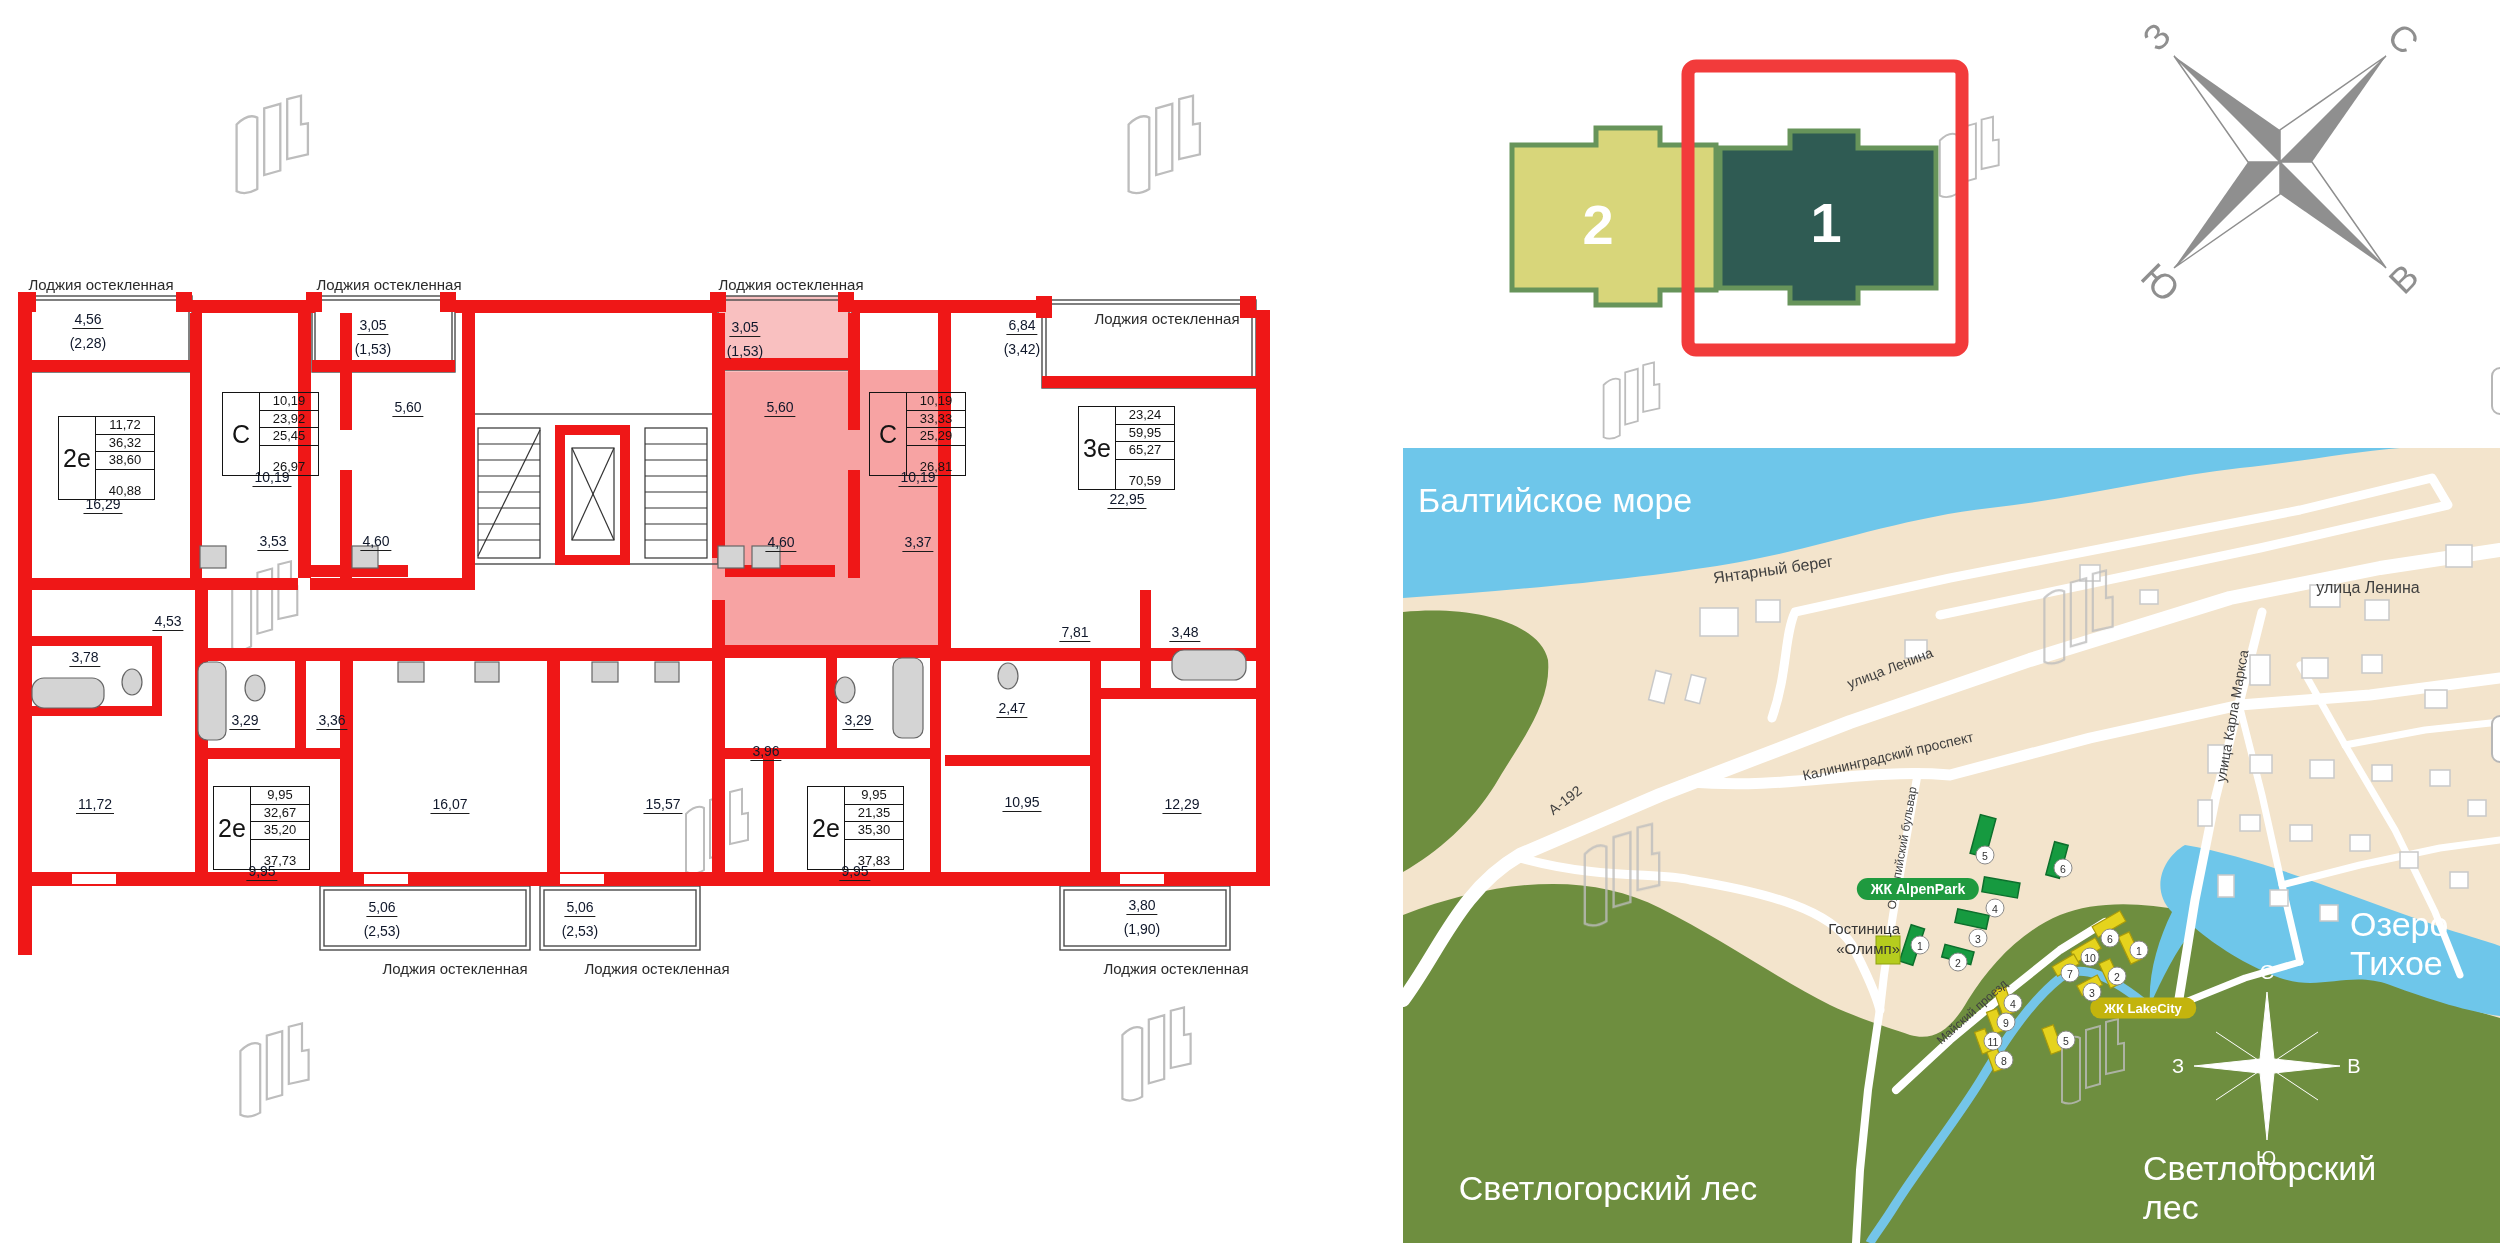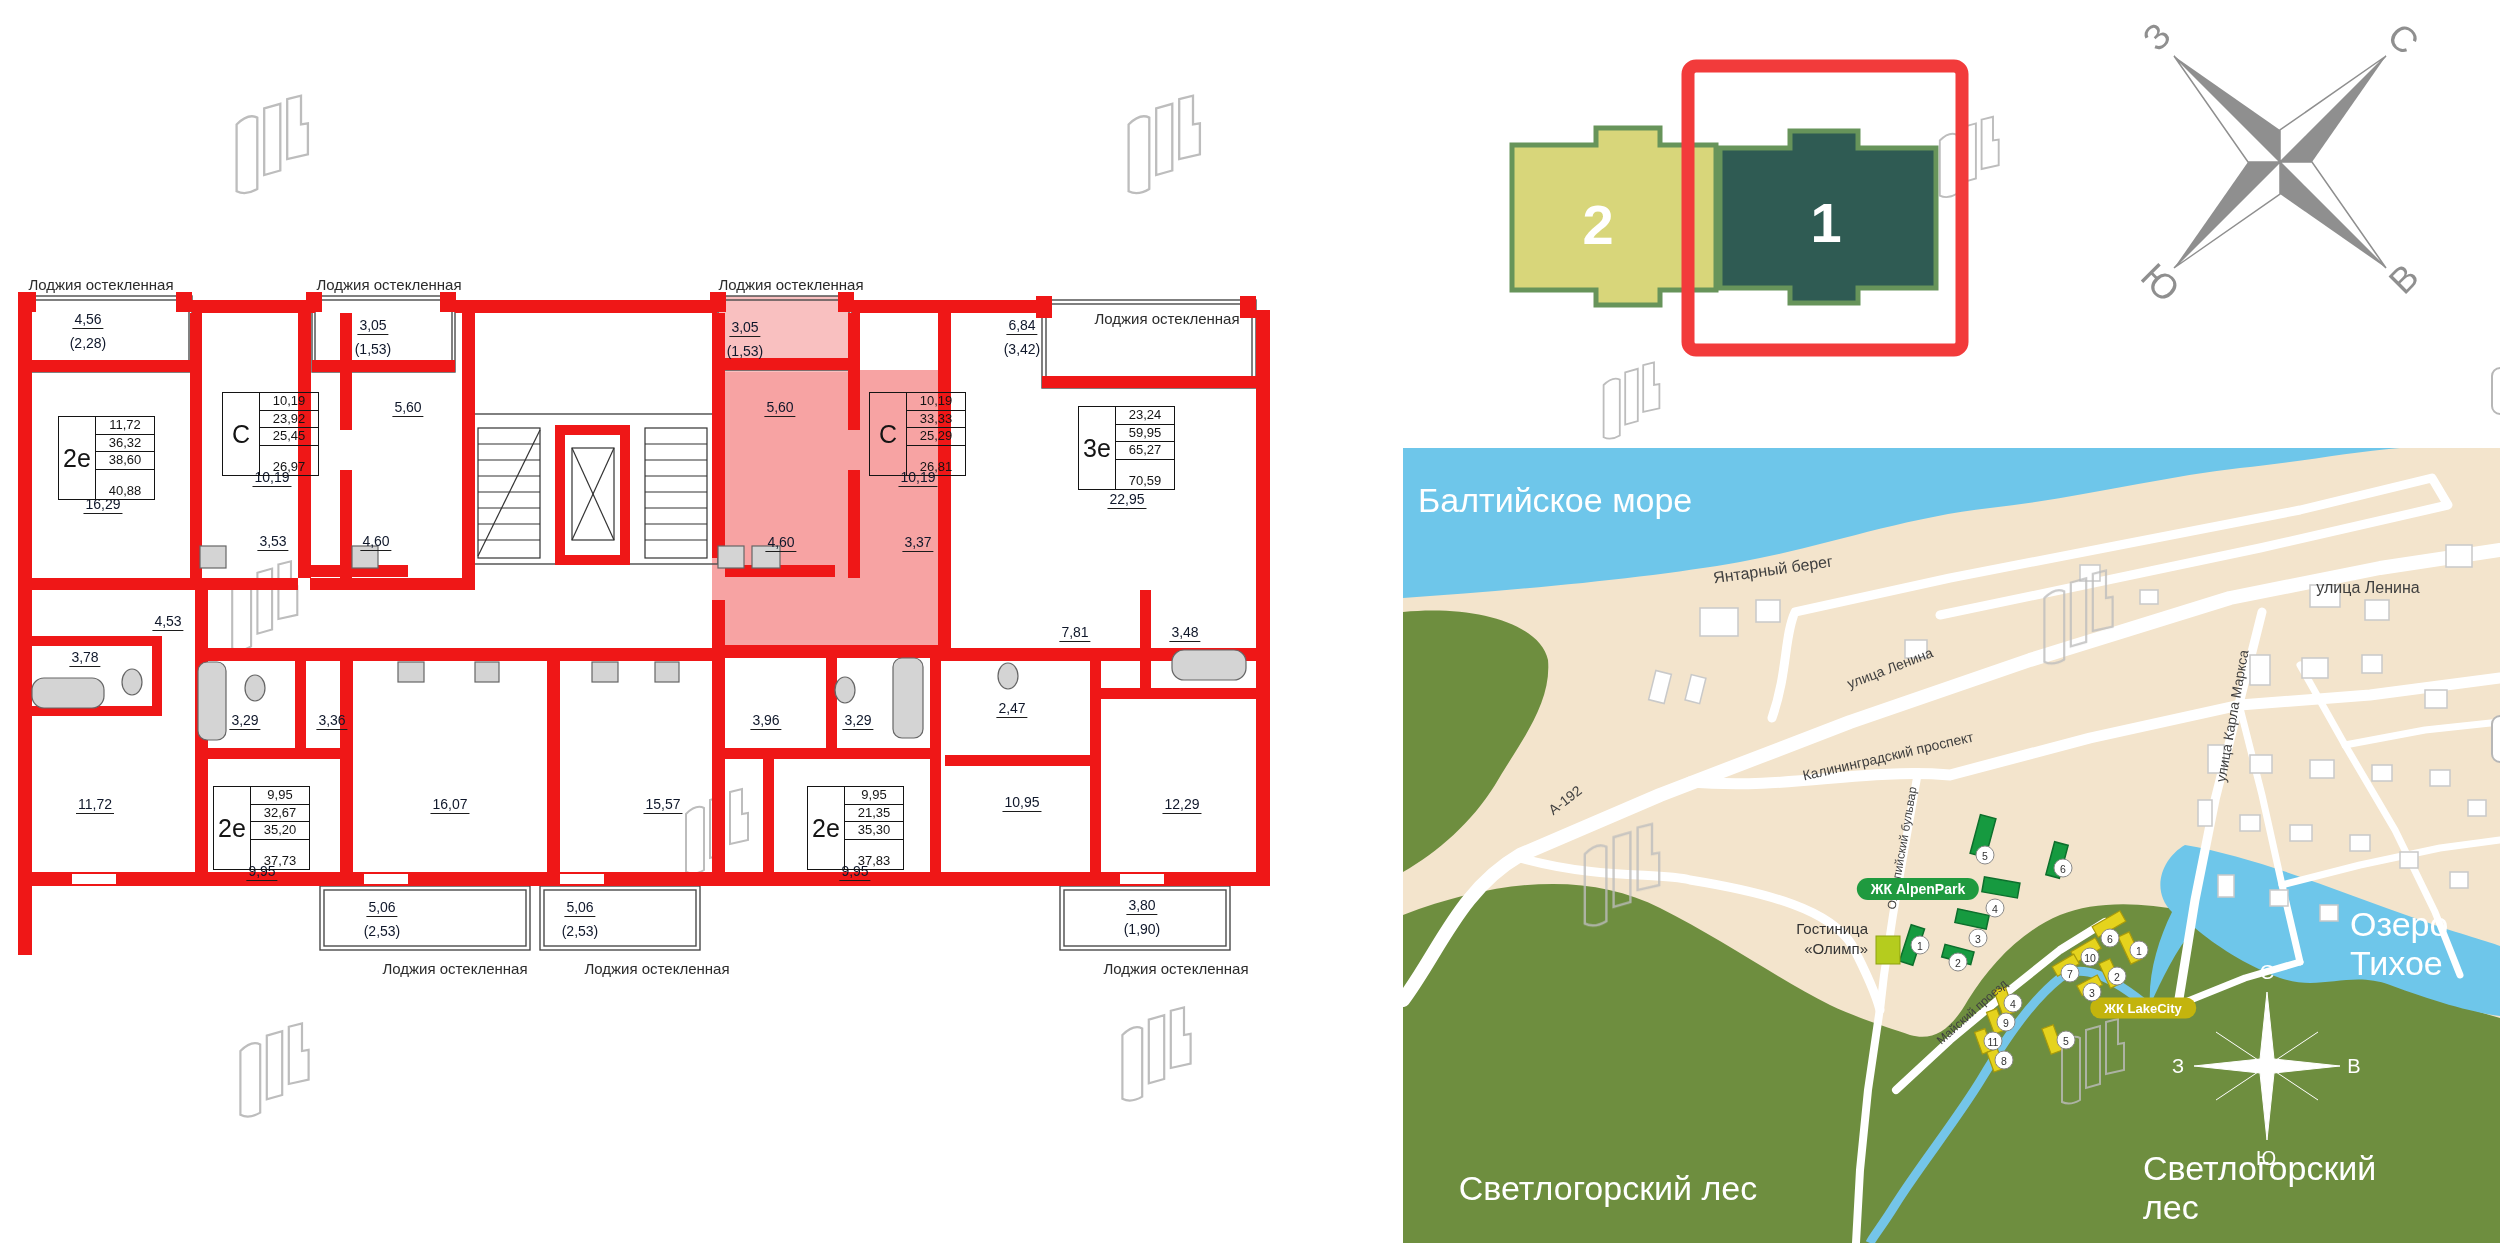--- a/index.html
+++ b/index.html
@@ -19,21 +19,21 @@
   .cletter{position:absolute;font-size:36px;color:#8f8f8f;}
   .mapbig{position:absolute;color:#fff;font-size:34px;transform:translate(0,-50%);}
   .mapbigc{position:absolute;color:#fff;font-size:34px;transform:translate(-50%,-50%);}
   .street{position:absolute;color:#3f3f3f;font-size:14px;white-space:nowrap;}
   .minic{position:absolute;color:#fff;font-size:20px;transform:translate(-50%,-50%);}
   .badge{position:absolute;transform:translate(-50%,-50%);border-radius:12px;color:#fff;font-weight:bold;
          font-size:14px;padding:3px 14px;white-space:nowrap;}
   .numb{position:absolute;transform:translate(-50%,-50%);width:17px;height:17px;border-radius:50%;
         background:#fff;border:1px solid #8a8a8a;color:#333;font-size:10.5px;display:flex;
         align-items:center;justify-content:center;}
-  .hotel{position:absolute;color:#333;font-size:15px;text-align:left;transform:translate(-100%,-50%);line-height:19px;}
+  .hotel{position:absolute;color:#333;font-size:15px;text-align:left;transform:translate(-100%,-50%);line-height:19px;margin-left:32px;}
 </style>
 </head>
 <body>
 
 <div id="canvas">
 
 <svg width="2500" height="1250" viewBox="0 0 2500 1250">
   <defs>
     <clipPath id="mapclip">
           <rect x="1403" y="448" width="1097" height="795"></rect>
@@ -350,21 +350,21 @@
 <span class="lbl area u" style="left:95px;top:805px">11,72</span>
 <span class="lbl area u" style="left:262px;top:872px">9,95</span>
 <span class="lbl area u" style="left:245px;top:721px">3,29</span>
 <span class="lbl area u" style="left:332px;top:721px">3,36</span>
 <span class="lbl area u" style="left:450px;top:805px">16,07</span>
 <span class="lbl area u" style="left:663px;top:805px">15,57</span>
 <span class="lbl area u" style="left:382px;top:908px">5,06</span>
 <span class="lbl area" style="left:382px;top:931px">(2,53)</span>
 <span class="lbl area u" style="left:580px;top:908px">5,06</span>
 <span class="lbl area" style="left:580px;top:931px">(2,53)</span>
-<span class="lbl area u" style="left:766px;top:721px">3,96</span>
+<span class="lbl area u" style="left:766px;top:752px">3,96</span>
 <span class="lbl area u" style="left:858px;top:721px">3,29</span>
 <span class="lbl area u" style="left:855px;top:872px">9,95</span>
 <span class="lbl area u" style="left:1012px;top:709px">2,47</span>
 <span class="lbl area u" style="left:1022px;top:803px">10,95</span>
 <span class="lbl area u" style="left:1075px;top:633px">7,81</span>
 <span class="lbl area u" style="left:1185px;top:633px">3,48</span>
 <span class="lbl area u" style="left:1182px;top:805px">12,29</span>
 <span class="lbl area u" style="left:1142px;top:906px">3,80</span>
 <span class="lbl area" style="left:1142px;top:929px">(1,90)</span>
 

